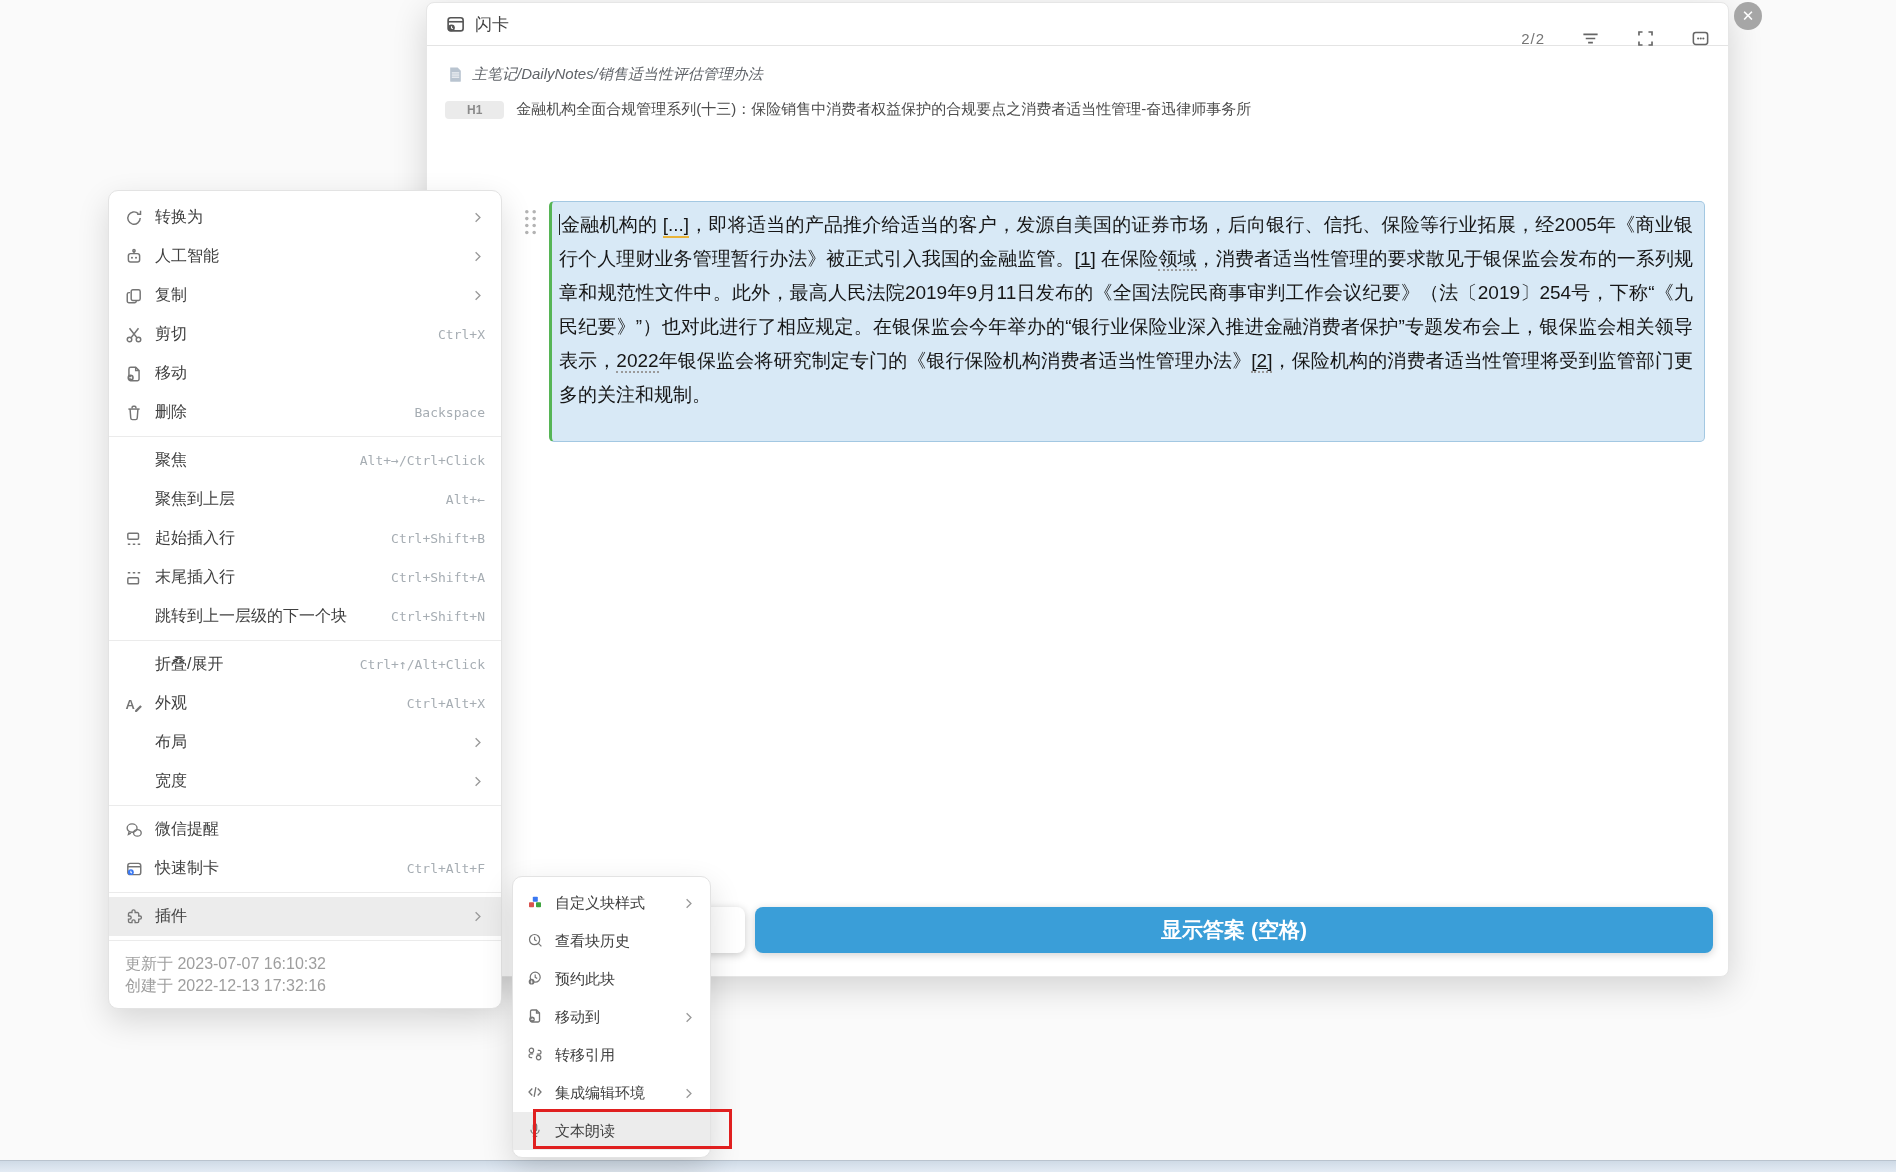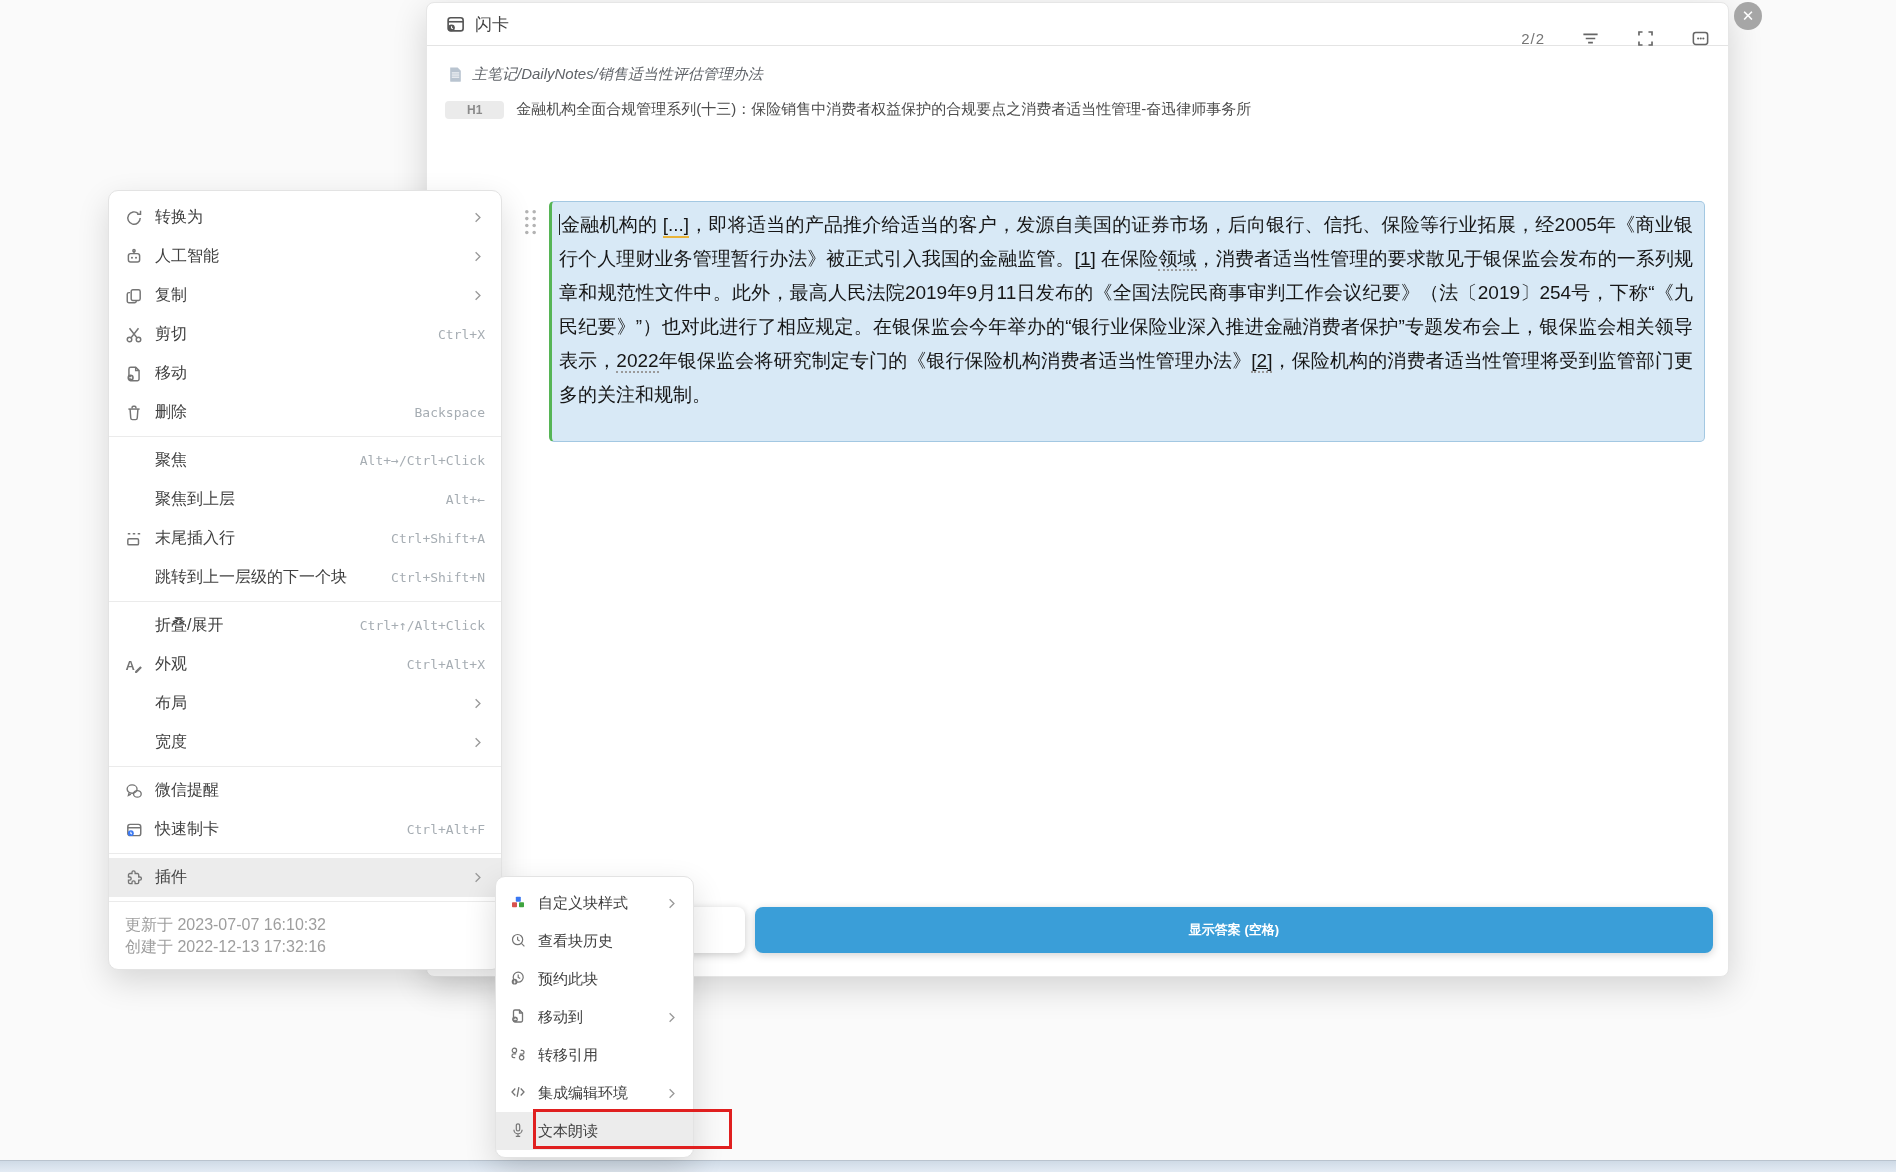--- a/index.html
+++ b/index.html
@@ -55,38 +55,38 @@
   .seg-dashed { border-bottom:2px dotted #9a9a9a; cursor:pointer; }
   .seg-link-dashed { text-decoration:underline; border-bottom:2px dotted #9a9a9a; cursor:pointer; }
 
   .btn-row-white {
     position:absolute; left:228px; top:904px; width:90px; height:46px;
     background:#fff; border-radius:8px; box-shadow:0 2px 8px rgba(0,0,0,.22);
   }
   .show-answer {
     position:absolute; left:328px; top:904px; width:958px; height:46px;
     background:#3a9ed8; border:none; border-radius:8px;
-    color:#fff; font-size:13px; font-weight:bold; cursor:pointer;
+    color:#fff; font-size:21px; font-weight:bold; cursor:pointer;
     font-family:"Liberation Sans","DejaVu Sans",sans-serif;
     box-shadow:0 2px 8px rgba(0,0,0,.18);
   }
 
   .close-btn {
     position:absolute; left:1734px; top:2px; width:28px; height:28px; border-radius:50%;
     background:#a6a6a6; color:#fff; display:flex; align-items:center; justify-content:center;
     font-size:15px; cursor:pointer; z-index:20;
   }
 
   
   .menu {
     position:absolute; background:#fff; border:1px solid #e3e3e3; border-radius:10px;
     box-shadow:0 12px 32px rgba(0,0,0,.14); padding:7px 0; z-index:40;
   }
   #context-menu { left:108px; top:190px; width:394px; }
-  #plugin-submenu { left:495px; top:876px; width:199px; z-index:50;text-align:center; }
+  #plugin-submenu { left:512px; top:876px; width:199px; z-index:50;text-align:center; }
   .menu-item {
     display:flex; align-items:center; height:39px; padding:0 16px; cursor:pointer;
   }
   #plugin-submenu .menu-item { height:38px; padding:0 14px; }
   .menu-item.highlight { background:#ececec; }
   .mi-icon { width:18px; height:18px; flex:0 0 18px; margin-right:12px; }
   #plugin-submenu .mi-icon { margin-right:10px; }
   .mi-label { font-size:16px; color:#404040; white-space:nowrap; }
   #plugin-submenu .mi-label { font-size:15px; }
   .mi-right { margin-left:auto; display:flex; align-items:center; }
@@ -302,20 +302,34 @@
         <span class="mi-icon"></span>
         <span class="mi-label">聚焦到上层</span>
         <span class="mi-right">
           <span class="mi-shortcut">Alt+←</span>
         </span>
       </div>
       <div class="menu-item">
         <span class="mi-icon">
           <svg width="18" height="18" viewBox="0 0 16 16">
             <g fill="none" stroke="#757575" stroke-width="1.3">
+              <rect x="2.5" y="2.8" width="9.5" height="5.4" rx="1"></rect>
+              <path d="M2.5 12.6h11" stroke-dasharray="2.2 2.2"></path>
+            </g>
+          </svg>
+        </span>
+        <span class="mi-label">起始插入行</span>
+        <span class="mi-right">
+          <span class="mi-shortcut">Ctrl+Shift+B</span>
+        </span>
+      </div>
+      <div class="menu-item">
+        <span class="mi-icon">
+          <svg width="18" height="18" viewBox="0 0 16 16">
+            <g fill="none" stroke="#757575" stroke-width="1.3">
               <path d="M2.5 3.4h11" stroke-dasharray="2.2 2.2"></path>
               <rect x="2.5" y="7.8" width="9.5" height="5.4" rx="1"></rect>
             </g>
           </svg>
         </span>
         <span class="mi-label">末尾插入行</span>
         <span class="mi-right">
           <span class="mi-shortcut">Ctrl+Shift+A</span>
         </span>
       </div>

